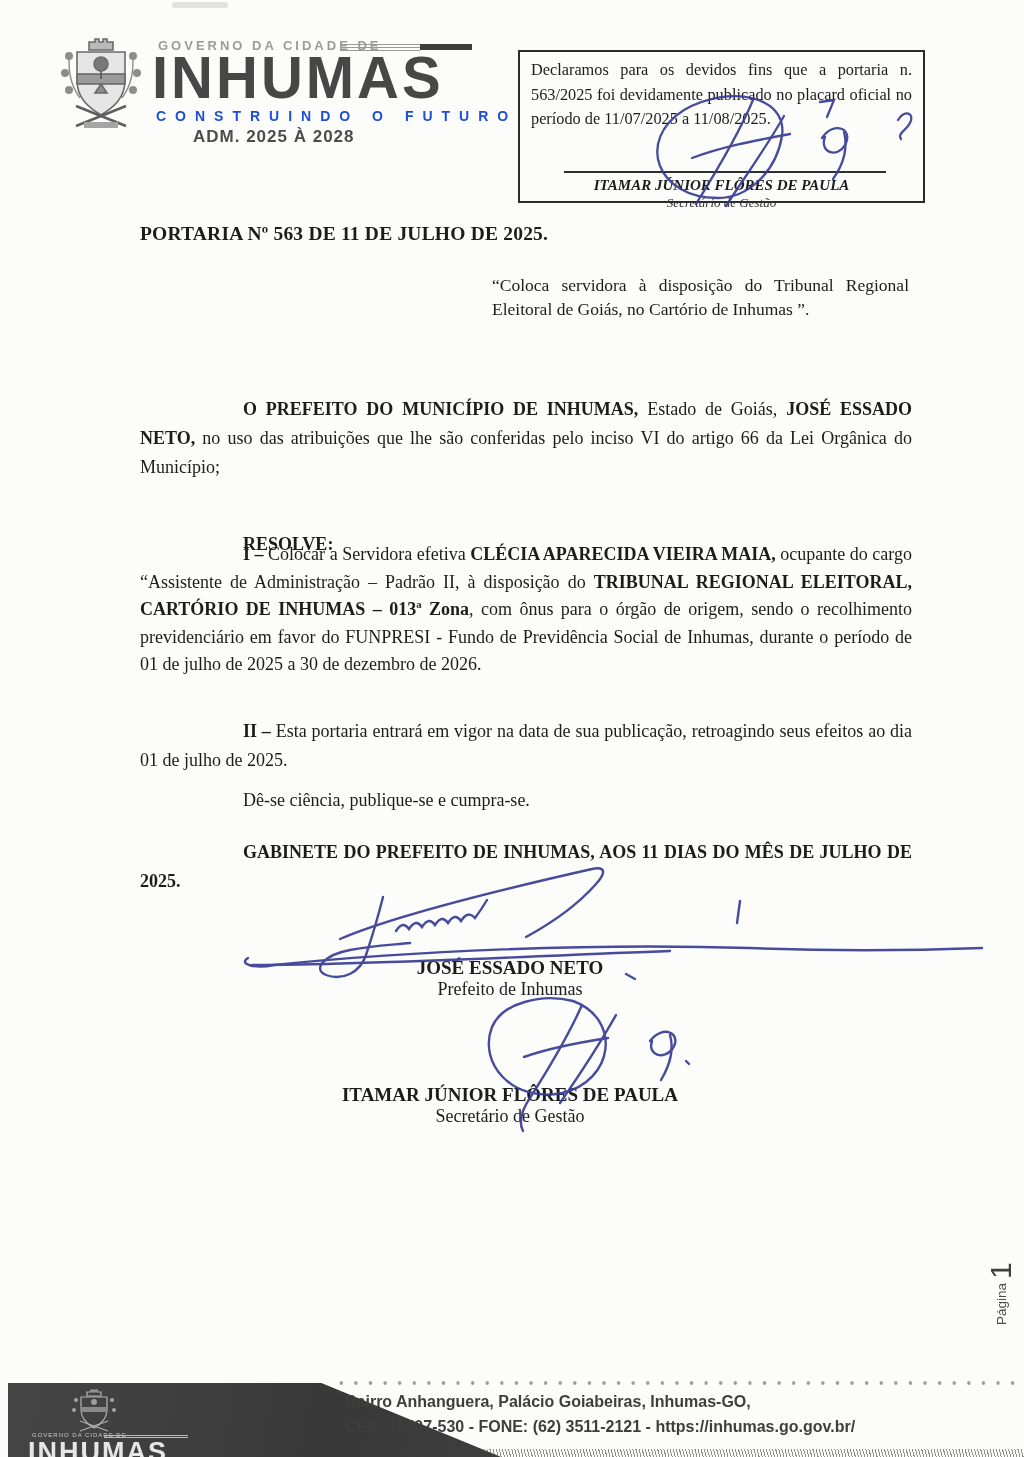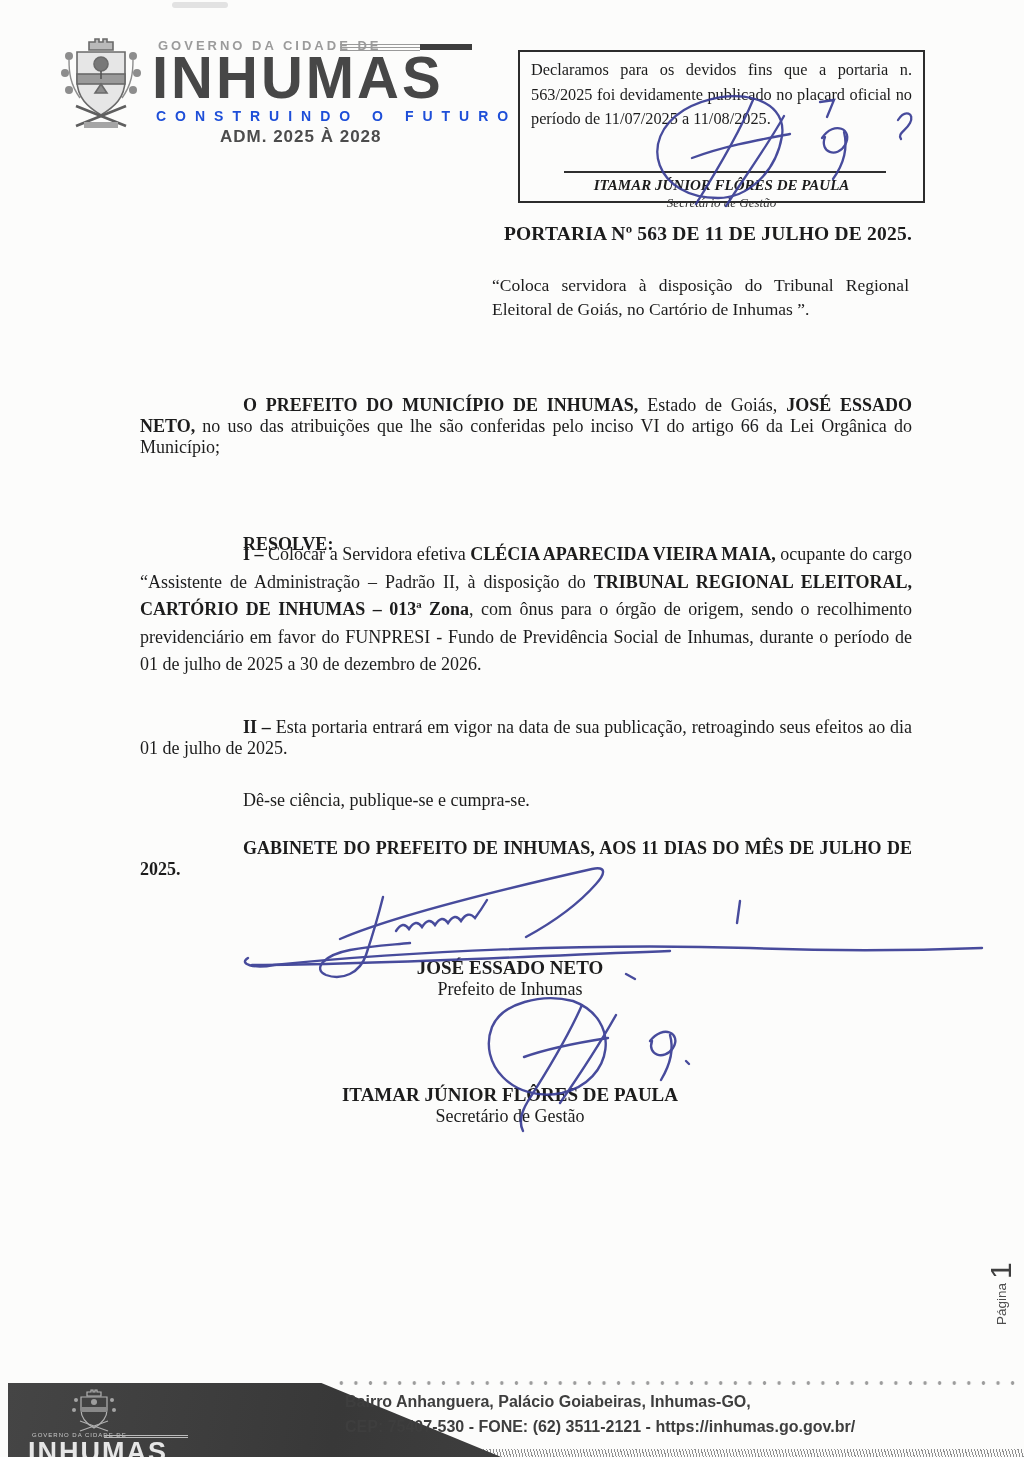--- a/index.html
+++ b/index.html
@@ -21,38 +21,38 @@
   .brand-top-line2 { position:absolute; left:420px; top:44px; width:52px; height:6px;
     background:#3d3d3d; }
   .brand-name { position:absolute; left:152px; top:44px;
     font-family:"Liberation Sans", sans-serif; font-weight:bold; font-size:58px;
     letter-spacing:3px; color:#474747; transform:scaleY(1.02); }
   .brand-slogan { position:absolute; left:156px; top:108px;
     font-family:"Liberation Sans", sans-serif; font-size:14px; font-weight:bold;
     letter-spacing:9px; color:#1d4ed8; }
   .brand-adm { position:absolute; left:193px; top:127px;
     font-family:"Liberation Sans", sans-serif; font-weight:bold; font-size:17px;
-    letter-spacing:1px; color:#4c4c4c;margin-left:27px; }
+    letter-spacing:1px; color:#4c4c4c; }
   
   .decl-box { position:absolute; left:518px; top:50px; width:407px; height:153px;
     border:2px solid #2c2c2c; padding:6px 11px 0 11px;
     font-size:16.3px; line-height:24.5px; text-align:justify; }
   .decl-sigline { position:absolute; left:44px; top:119px; width:322px;
     border-top:2px solid #2f2f2f; }
   .decl-name { position:absolute; left:0; top:121px; width:100%; text-align:center;
     font-weight:bold; font-style:italic; font-size:15px; }
   .decl-role { position:absolute; left:0; top:139px; width:100%; text-align:center;
     font-style:italic; font-size:13px; color:#333; }
   
   .doc-title { position:absolute; left:140px; top:223px; width:772px;
-    text-align:right; font-weight:bold; font-size:19.5px; letter-spacing:.2px; }
+    text-align:left; font-weight:bold; font-size:19.5px; letter-spacing:.2px; }
   .epigraph { position:absolute; left:492px; top:274px; width:417px;
     font-size:17.5px; line-height:23.5px; text-align:justify; }
   .para { position:absolute; left:140px; width:772px; text-align:justify;
-    font-size:18px; line-height:21px; }
+    font-size:18px; line-height:29px; }
   .indent { text-indent:103px; }
   .b { font-weight:bold; }
   .p-preamble { top:395px; }
   .h-resolve  { position:absolute; left:243px; top:501px; font-weight:bold; font-size:18px;margin-top:33px; }
   .p-item1 { top:541px; font-size:18px; line-height:27.6px; }
   .p-item2 { top:717px; }
   .p-close { position:absolute; left:243px; top:790px; font-size:18px; }
   .p-gabinete { top:838px; font-weight:bold; }
   
   .sigblock { position:absolute; left:124px; width:772px; text-align:center; }

